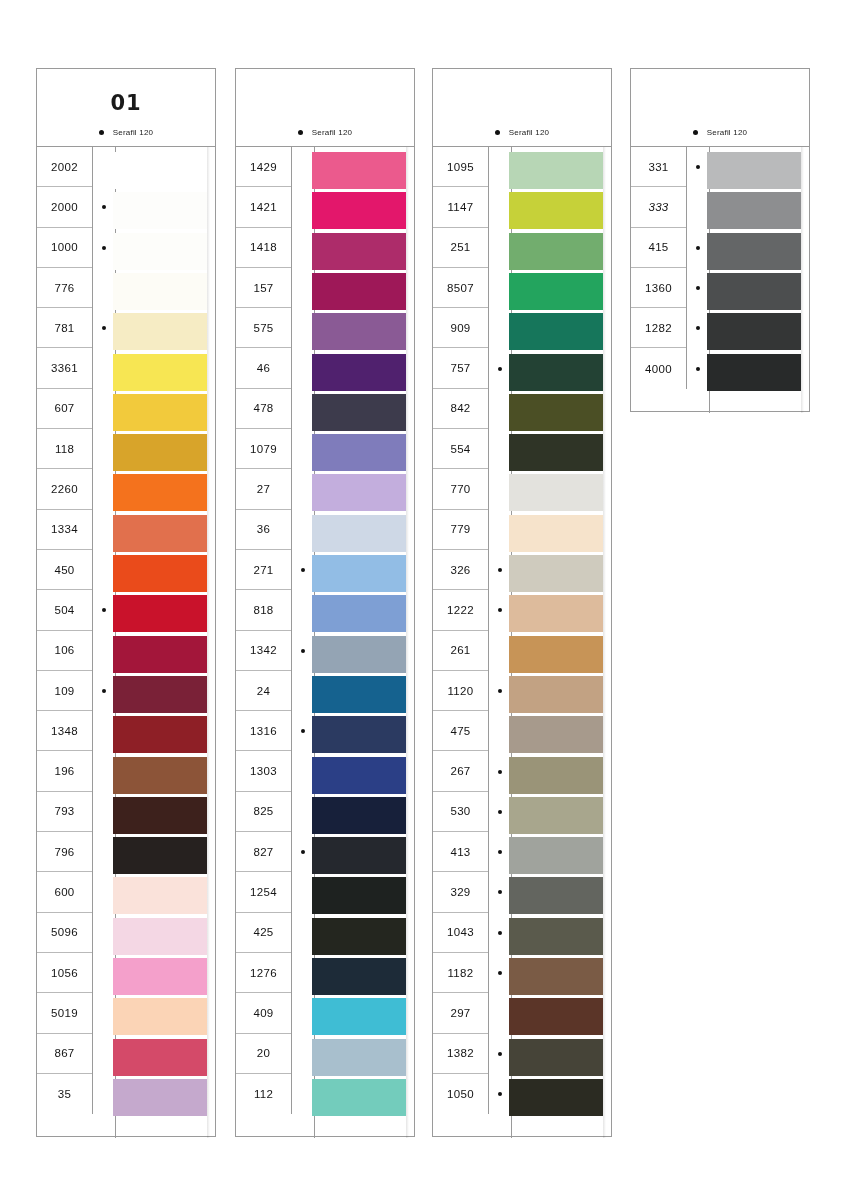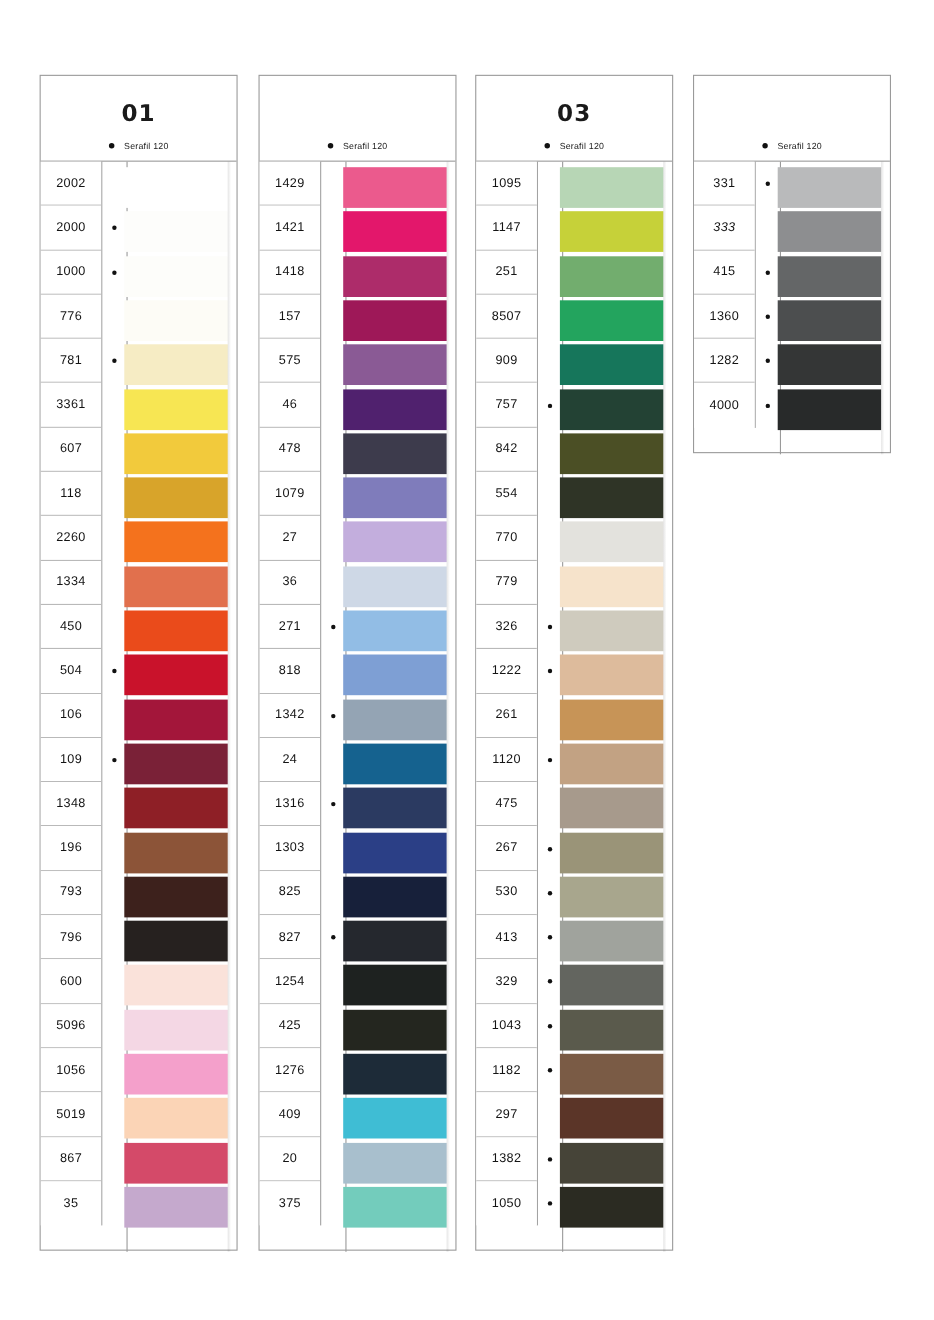--- a/index.html
+++ b/index.html
@@ -308,21 +308,21 @@
           <div class="code-cell" style="height: 40.3px;">24</div>
           <div class="code-cell" style="height: 40.3px;">1316</div>
           <div class="code-cell" style="height: 40.3px;">1303</div>
           <div class="code-cell" style="height: 40.3px;">825</div>
           <div class="code-cell" style="height: 40.3px;">827</div>
           <div class="code-cell" style="height: 40.3px;">1254</div>
           <div class="code-cell" style="height: 40.3px;">425</div>
           <div class="code-cell" style="height: 40.3px;">1276</div>
           <div class="code-cell" style="height: 40.3px;">409</div>
           <div class="code-cell" style="height: 40.3px;">20</div>
-          <div class="code-cell" style="height: 40.3px;">375</div>
+          <div class="code-cell" style="height: 40.3px;">112</div>
         </div>
         <div class="col-dots" style="left: 56px; height: 991.2px;">
           <div class="dot-cell" style="height: 40.3px;">
             <span class="dot off"></span>
           </div>
           <div class="dot-cell" style="height: 40.3px;">
             <span class="dot off"></span>
           </div>
           <div class="dot-cell" style="height: 40.3px;">
             <span class="dot off"></span>
@@ -415,21 +415,20 @@
           <div class="swatch" style="background: rgb(29, 43, 56); top: 811px; height: 37.1px; width: 100%;"></div>
           <div class="swatch" style="background: rgb(63, 189, 212); top: 851.3px; height: 37.1px; width: 100%;"></div>
           <div class="swatch" style="background: rgb(168, 191, 205); top: 891.6px; height: 37.1px; width: 100%;"></div>
           <div class="swatch" style="background: rgb(115, 204, 188); top: 931.9px; height: 37.1px; width: 100%;"></div>
           <div class="swatch-strip-shadow" style="right: -3px;"></div>
         </div>
       </div>
     </div>
     <div class="card" style="left: 432px; top: 68px; width: 180px; height: 1069.2px;">
       <div class="card-header">
-        <div class="card-number">03</div>
         <div class="brand-row">
           <span class="brand-dot"></span>
           <span class="brand-label">Serafil 120</span>
         </div>
       </div>
       <div class="card-body" style="height: 991.2px;">
         <div class="col-codes" style="height: 967.2px;">
           <div class="code-cell" style="height: 40.3px;">1095</div>
           <div class="code-cell" style="height: 40.3px;">1147</div>
           <div class="code-cell" style="height: 40.3px;">251</div>

